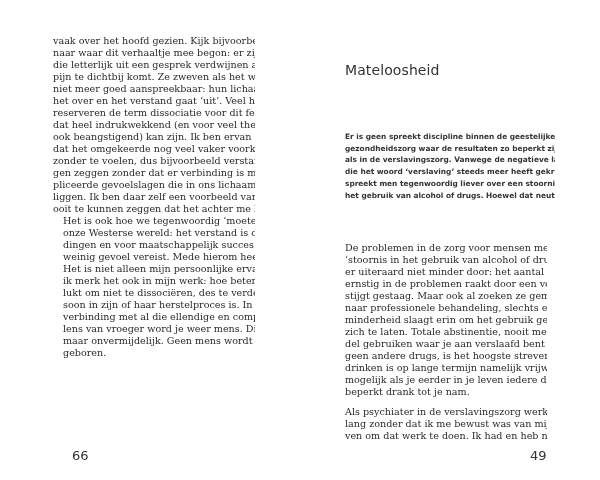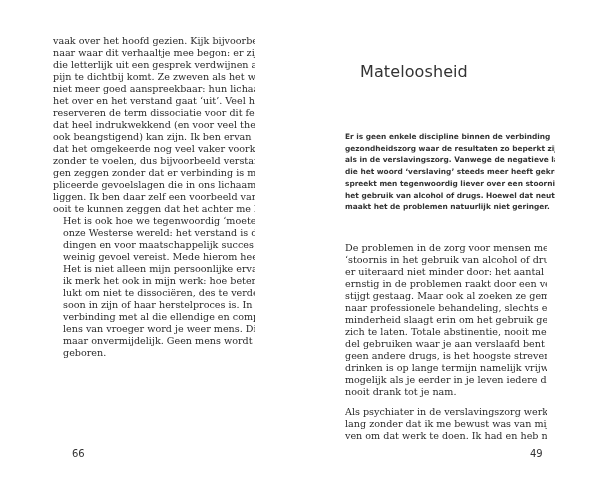--- a/index.html
+++ b/index.html
@@ -18,31 +18,31 @@
   }
   .left .body-text { left:53px; top:35px; }
   .right .body-text { left:345px; left:45px; width:202px; }
   .body-text p { margin:0; text-indent:0; }
   .body-text p.indent { text-indent:10px; }
   .line { display:block; text-align:justify; text-align-last:justify; white-space:nowrap; overflow:hidden; }
   .line.last { text-align-last:left; }
   .folio {
     position:absolute;
     font-family: "DejaVu Sans", "Liberation Sans", sans-serif;
-    font-size:10px;
+    font-size:13px;
     color:#333;
     top:448px;
   }
   .left .folio { left:72px; }
   .right .folio { left:230px; }
   .chapter-title {
     position:absolute;
-    left:60px; top:62px;
+    left:45px; top:62px;
     font-family: "DejaVu Sans", "Liberation Sans", sans-serif;
-    font-size:16px;
+    font-size:14px;
     font-weight:normal;
     color:#333;
     margin:0;
     letter-spacing:0.1px;
   }
   .intro {
     position:absolute;
     left:45px; top:131px;
     width:210px;
     font-family: "DejaVu Sans", "Liberation Sans", sans-serif;
@@ -95,42 +95,41 @@
         <span class="line">maar onvermijdelijk. Geen mens wordt gedissocieerd</span>
         <span class="line last">geboren.</span>
       </p>
   </div>
   <div class="folio">66</div>
 </div>
 
 <div class="page right">
   <h1 class="chapter-title">Mateloosheid</h1>
   <div class="intro" id="rintro">
-      <span class="line">Er is geen enkele discipline binnen de verbinding</span>
+      <span class="line">Er is geen spreekt discipline binnen de geestelijke</span>
       <span class="line">gezondheidszorg waar de resultaten zo beperkt zijn</span>
       <span class="line">als in de verslavingszorg. Vanwege de negatieve lading</span>
       <span class="line">die het woord ‘verslaving’ steeds meer heeft gekregen,</span>
       <span class="line">spreekt men tegenwoordig liever over een stoornis in</span>
       <span class="line">het gebruik van alcohol of drugs. Hoewel dat neutraler</span>
-      <span class="line last">maakt het de problemen natuurlijk niet geringer.</span>
     </div>
   <div class="body-text p1" id="rp0">
       <span class="line">De problemen in de zorg voor mensen met zo’n</span>
       <span class="line">‘stoornis in het gebruik van alcohol of drugs’ worden</span>
       <span class="line">er uiteraard niet minder door: het aantal mensen dat</span>
       <span class="line">ernstig in de problemen raakt door een verslaving</span>
       <span class="line">stijgt gestaag. Maar ook al zoeken ze gemotiveerd</span>
       <span class="line">naar professionele behandeling, slechts een kleine</span>
       <span class="line">minderheid slaagt erin om het gebruik geheel achter</span>
       <span class="line">zich te laten. Totale abstinentie, nooit meer dat mid-</span>
       <span class="line">del gebruiken waar je aan verslaafd bent maar ook</span>
       <span class="line">geen andere drugs, is het hoogste streven. Gedoseerd</span>
       <span class="line">drinken is op lange termijn namelijk vrijwel altijd on-</span>
       <span class="line">mogelijk als je eerder in je leven iedere dag een liter</span>
-      <span class="line last">nooit drank tot je nam.</span>
+      <span class="line last">beperkt drank tot je nam.</span>
     </div>
   <div class="body-text p2" id="rp1">
       <span class="line">Als psychiater in de verslavingszorg werkte ik jaren-</span>
       <span class="line">lang zonder dat ik me bewust was van mijn motie-</span>
       <span class="line last">ven om dat werk te doen. Ik had en heb namelijk geen</span>
     </div>
   <div class="folio">49</div>
 </div>
 
 </body></html>

